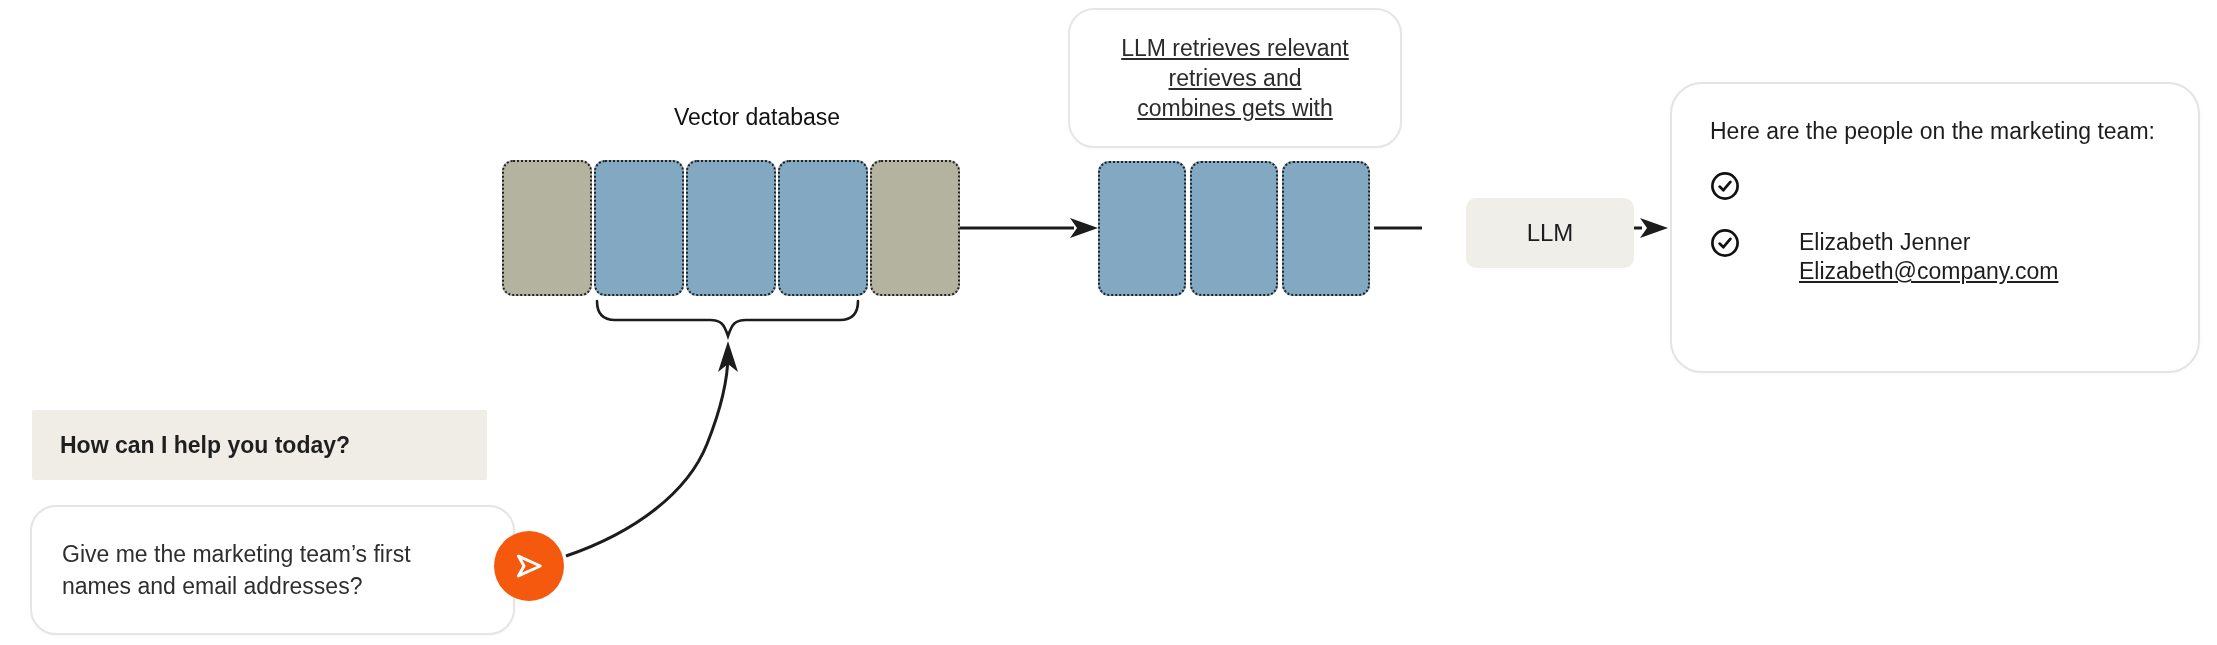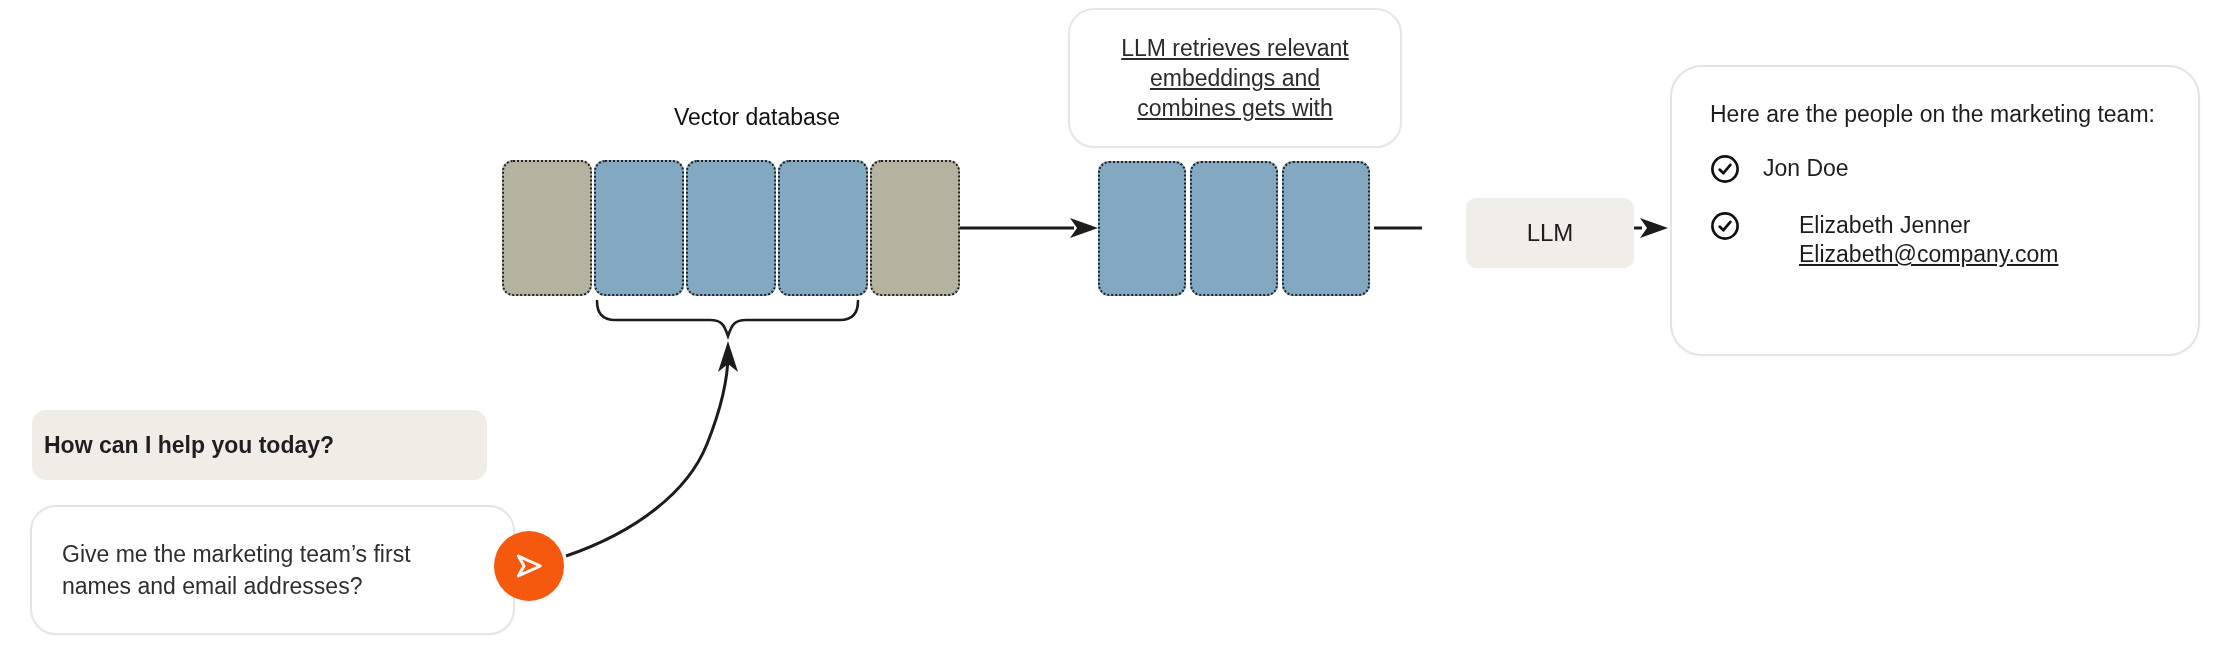--- a/index.html
+++ b/index.html
@@ -25,33 +25,33 @@
   
   .callout{position:absolute;background:#ffffff;border:2px solid #e7e6e4;border-radius:26px;
     display:flex;flex-direction:column;align-items:center;justify-content:center;
     font-size:23px;line-height:30px;color:#2b2b2b;text-align:center;box-sizing:border-box;
     box-shadow:0 1px 3px rgba(0,0,0,0.03);}
   .callout span{display:block;text-decoration:underline;}
   .callout-top{left:1068px;top:8px;width:334px;height:140px;}
   .callout-bottom{left:715px;top:453px;width:395px;height:140px;}
 
   
-  .card{position:absolute;left:1670px;top:65px;width:530px;height:291px;background:#fff;
+  .card{position:absolute;left:1670px;top:82px;width:530px;height:291px;background:#fff;
     border:2px solid #e5e4e2;border-radius:32px;box-sizing:border-box;padding:32px 40px 0 38px;
     box-shadow:0 1px 4px rgba(0,0,0,0.03);}
   .card-intro{font-size:23px;line-height:31px;font-weight:500;color:#1d1d1f;}
   .person{display:flex;align-items:flex-start;margin-top:24px;}
   .person + .person{margin-top:27px;gap:36px;}
   .check-wrap{width:30px;height:30px;flex:0 0 auto;margin-right:23px;margin-top:0px;}
   .person-name{font-size:23px;line-height:28px;font-weight:500;color:#1d1d1f;}
   .person-email{font-size:23px;line-height:31px;color:#1d1d1f;text-decoration:underline;cursor:pointer;}
 
   
   .bubble-assistant{position:absolute;left:32px;top:410px;width:455px;height:70px;background:#f0ede7;
-    border-radius:14px;display:flex;align-items:center;box-sizing:border-box;padding-left:12px;
+    border-radius:2px;display:flex;align-items:center;box-sizing:border-box;padding-left:28px;
     font-size:23px;font-weight:700;color:#1f1f1f;}
   .bubble-user{position:absolute;left:30px;top:505px;width:485px;height:130px;background:#fff;
     border:2px solid #e6e5e3;border-radius:26px;display:flex;align-items:center;box-sizing:border-box;
     padding-left:30px;font-size:23px;line-height:32px;color:#2e2e2e;
     box-shadow:0 1px 3px rgba(0,0,0,0.03);}
   .bubble-user span{display:block;max-width:420px;}
   .send-btn{position:absolute;left:494px;top:531px;width:70px;height:70px;border-radius:50%;
     background:#f4590d;border:none;display:flex;align-items:center;justify-content:center;
     cursor:pointer;padding:0;}
 </style>
@@ -89,37 +89,36 @@
     <div class="cell" data-color="blue"></div>
     <div class="cell" data-color="blue"></div>
   </div>
 
   <div class="llm-box">
     <span>LLM</span>
   </div>
 
   <div class="callout callout-top">
     <span>LLM retrieves relevant</span>
-    <span>embeddings and</span>
+    <span>retrieves and</span>
     <span>combines gets with</span>
   </div>
 
 
   <div class="card">
     <div class="card-intro">Here are the people on the marketing team:</div>
 
     <div class="person">
       <span class="check-wrap">
         <svg width="30" height="30" viewBox="0 0 30 30">
           <circle cx="15" cy="15" r="12.6" fill="none" stroke="#111" stroke-width="2.7"></circle>
           <path d="M9.6,15.6 L13.4,19.2 L20.4,10.9" fill="none" stroke="#111" stroke-width="2.7" stroke-linecap="round" stroke-linejoin="round"></path>
         </svg>
       </span>
       <span>
-        <span class="person-name" style="display:block;">Jon Doe</span>
       </span>
     </div>
 
     <div class="person">
       <span class="check-wrap">
         <svg width="30" height="30" viewBox="0 0 30 30">
           <circle cx="15" cy="15" r="12.6" fill="none" stroke="#111" stroke-width="2.7"></circle>
           <path d="M9.6,15.6 L13.4,19.2 L20.4,10.9" fill="none" stroke="#111" stroke-width="2.7" stroke-linecap="round" stroke-linejoin="round"></path>
         </svg>
       </span>

